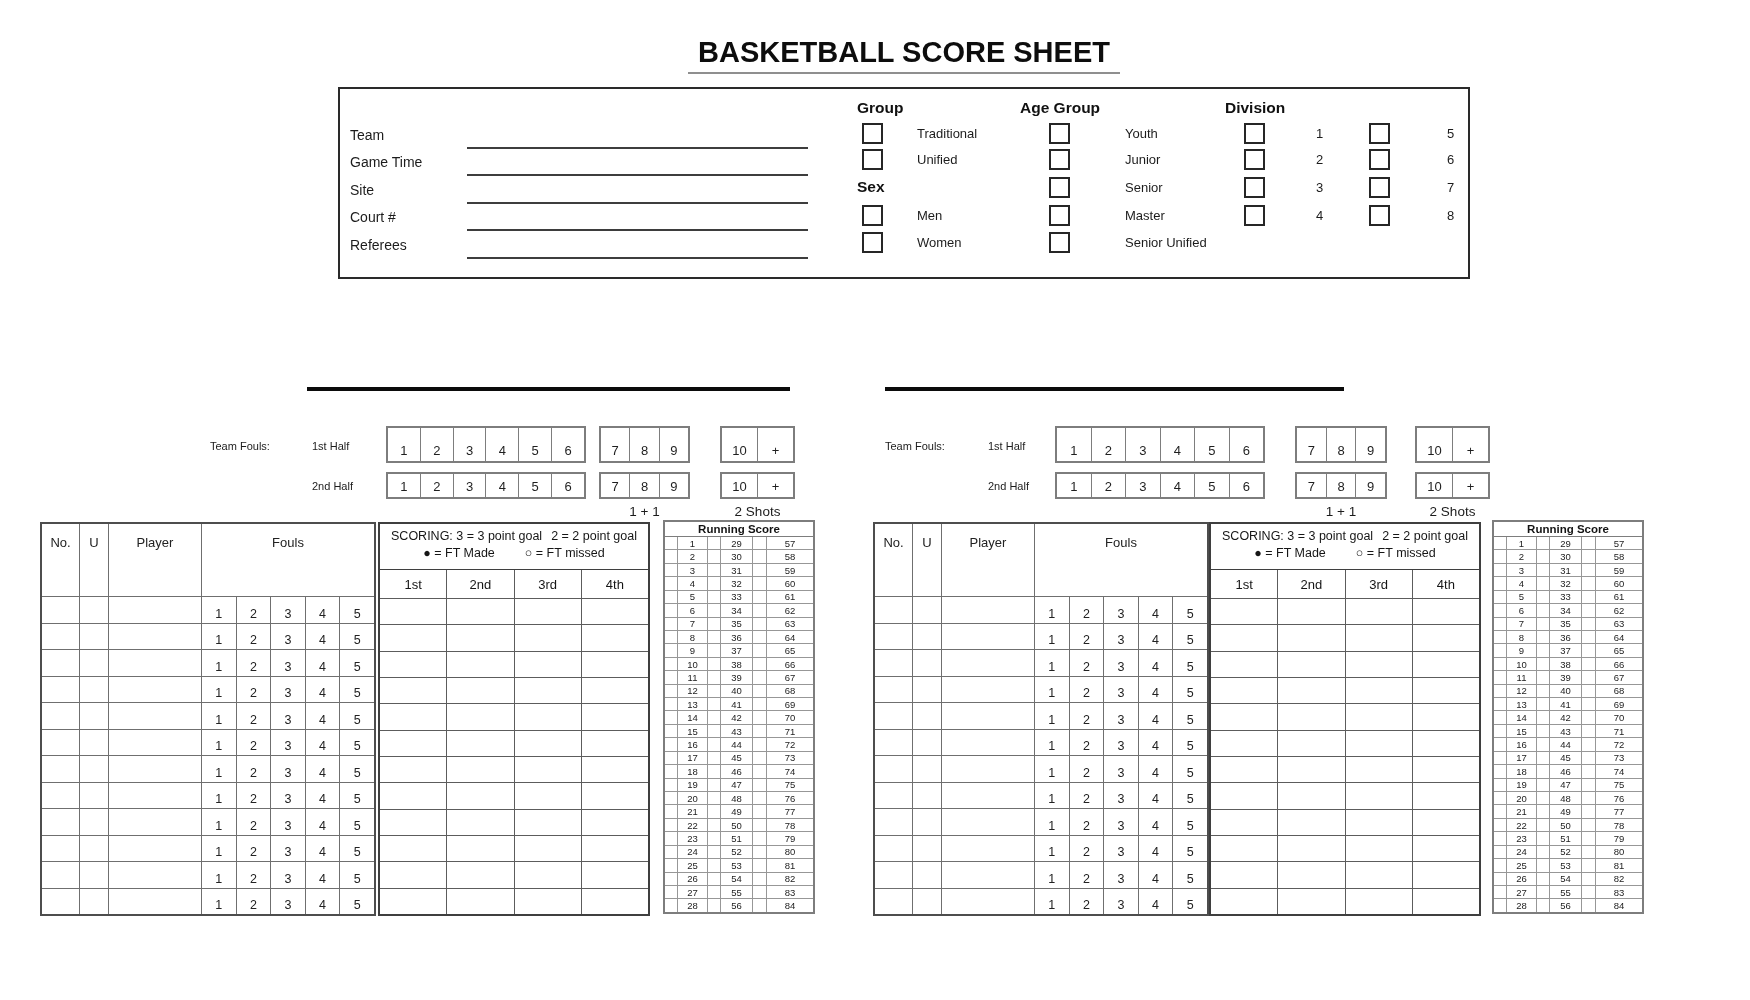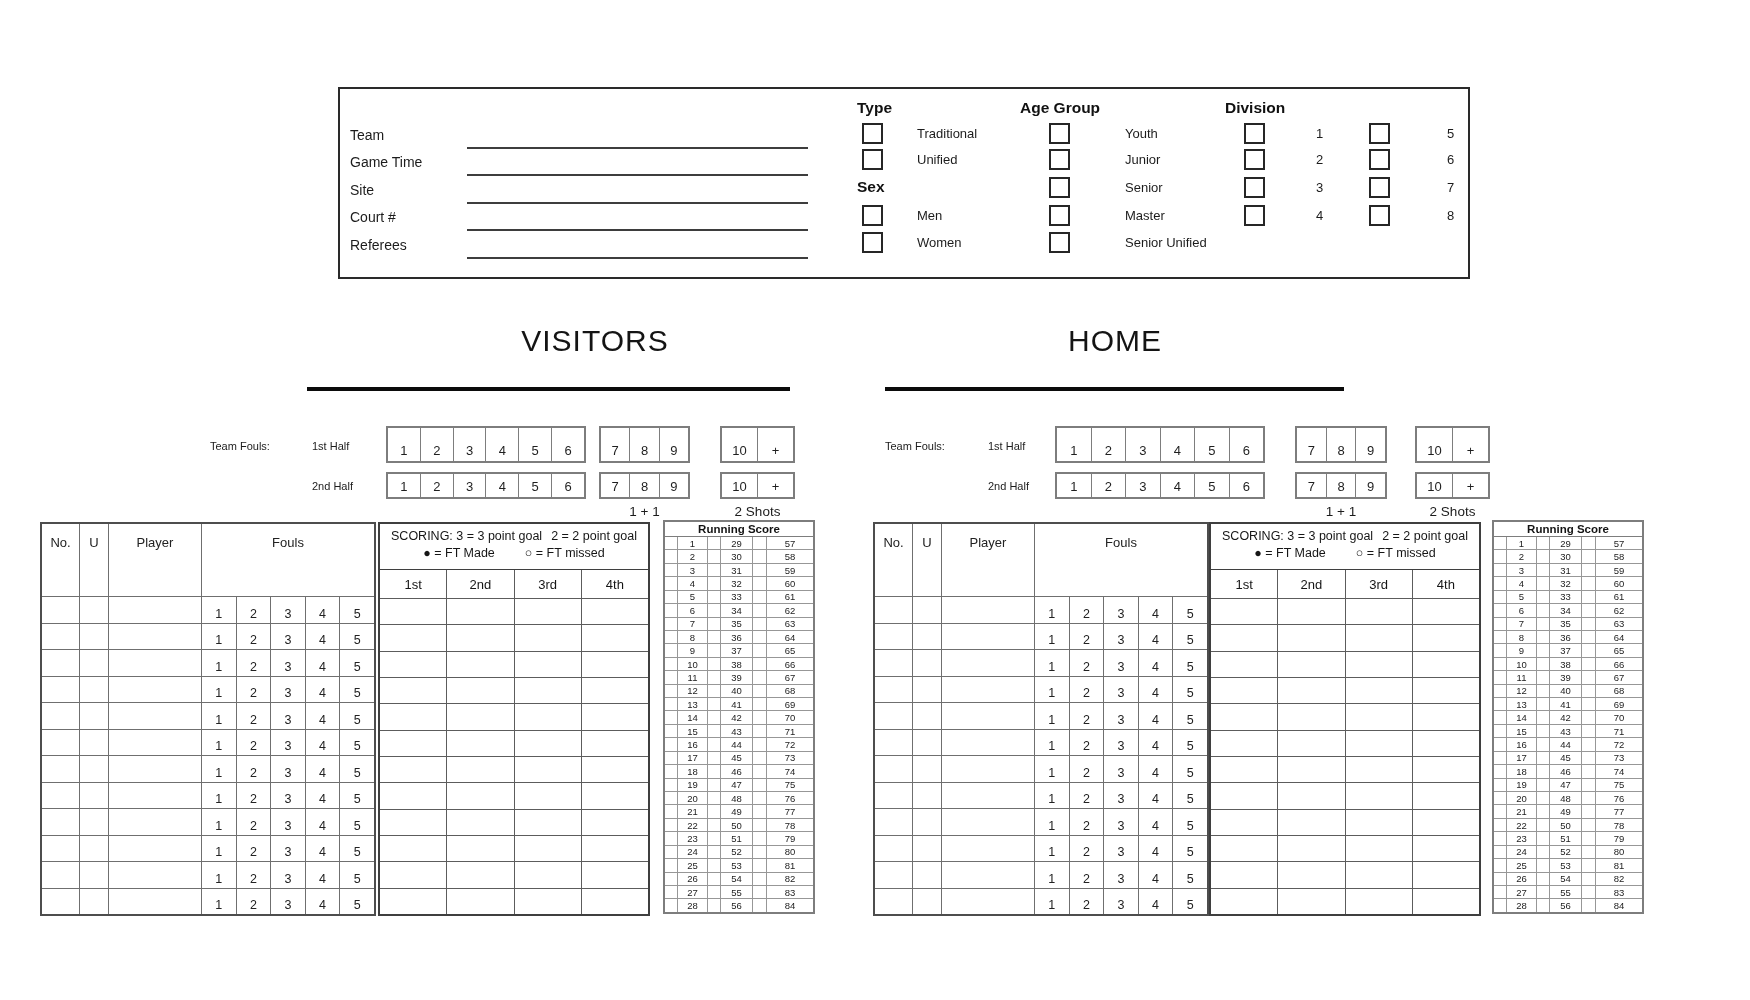--- a/index.html
+++ b/index.html
@@ -50,32 +50,33 @@
   .rrow{flex:1;display:flex;border-bottom:1px solid #979797;box-sizing:border-box;}
   .rrow.last{border-bottom:none;}
   .rcell{border-right:1px solid #979797;box-sizing:border-box;}
   .rcell.num{display:flex;align-items:center;justify-content:center;font-size:9.5px;color:#222;}
   .rcell.lastc{border-right:none;flex:1;}
 </style>
 </head>
 <body>
 
 <div class="sheet" id="sheet">
+  <div class="main-title">BASKETBALL SCORE SHEET</div>
   <div class="header-box" id="header-box">
       <div class="lbl" style="left: 10px; top: 38px;">Team</div>
       <div class="fline" style="left: 127px; top: 58px; width: 341px;"></div>
       <div class="lbl" style="left: 10px; top: 65.4px;">Game Time</div>
       <div class="fline" style="left: 127px; top: 85.4px; width: 341px;"></div>
       <div class="lbl" style="left: 10px; top: 92.8px;">Site</div>
       <div class="fline" style="left: 127px; top: 112.8px; width: 341px;"></div>
       <div class="lbl" style="left: 10px; top: 120.2px;">Court #</div>
       <div class="fline" style="left: 127px; top: 140.2px; width: 341px;"></div>
       <div class="lbl" style="left: 10px; top: 147.6px;">Referees</div>
       <div class="fline" style="left: 127px; top: 167.6px; width: 341px;"></div>
-      <div class="gtitle" style="left: 517px; top: 10px;">Type</div>
+      <div class="gtitle" style="left: 517px; top: 10px;">Group</div>
       <div class="cb" style="left: 522px; top: 34px;"></div>
       <div class="lbl s" style="left: 577px; top: 37px;">Traditional</div>
       <div class="cb" style="left: 522px; top: 60px;"></div>
       <div class="lbl s" style="left: 577px; top: 63px;">Unified</div>
       <div class="gtitle" style="left: 517px; top: 89px;">Sex</div>
       <div class="cb" style="left: 522px; top: 116px;"></div>
       <div class="lbl s" style="left: 577px; top: 119px;">Men</div>
       <div class="cb" style="left: 522px; top: 143px;"></div>
       <div class="lbl s" style="left: 577px; top: 146px;">Women</div>
       <div class="gtitle" style="left: 680px; top: 10px;">Age Group</div>
@@ -102,21 +103,20 @@
       <div class="lbl s" style="left: 1107px; top: 37px;">5</div>
       <div class="cb" style="left: 1029px; top: 60px;"></div>
       <div class="lbl s" style="left: 1107px; top: 63px;">6</div>
       <div class="cb" style="left: 1029px; top: 88px;"></div>
       <div class="lbl s" style="left: 1107px; top: 91px;">7</div>
       <div class="cb" style="left: 1029px; top: 116px;"></div>
       <div class="lbl s" style="left: 1107px; top: 119px;">8</div>
     </div>
   <div id="teams-root">
       <div class="tsec">
-        <div class="tname" style="left: 395px; top: 324px; width: 400px;">VISITORS</div>
         <div class="tline" style="left: 307px; top: 387px; width: 483px;"></div>
         <div class="lbl tf" style="left: 210px; top: 440px;">Team Fouls:</div>
         <div class="lbl tf" style="left: 312px; top: 440px;">1st Half</div>
         <div class="lbl tf" style="left: 312px; top: 480px;">2nd Half</div>
         <div class="fgroup" style="left: 386px; top: 426px; width: 200px; height: 37px;">
           <div class="fcell">1</div>
           <div class="fcell">2</div>
           <div class="fcell">3</div>
           <div class="fcell">4</div>
           <div class="fcell">5</div>
@@ -590,21 +590,20 @@
             <div class="rcell blank" style="width: 13px;"></div>
             <div class="rcell num" style="width: 30px;">28</div>
             <div class="rcell blank" style="width: 13px;"></div>
             <div class="rcell num" style="width: 32px;">56</div>
             <div class="rcell blank" style="width: 14px;"></div>
             <div class="rcell num lastc">84</div>
           </div>
         </div>
       </div>
       <div class="tsec">
-        <div class="tname" style="left: 915px; top: 324px; width: 400px;">HOME</div>
         <div class="tline" style="left: 885px; top: 387px; width: 459px;"></div>
         <div class="lbl tf" style="left: 885px; top: 440px;">Team Fouls:</div>
         <div class="lbl tf" style="left: 988px; top: 440px;">1st Half</div>
         <div class="lbl tf" style="left: 988px; top: 480px;">2nd Half</div>
         <div class="fgroup" style="left: 1055px; top: 426px; width: 210px; height: 37px;">
           <div class="fcell">1</div>
           <div class="fcell">2</div>
           <div class="fcell">3</div>
           <div class="fcell">4</div>
           <div class="fcell">5</div>

